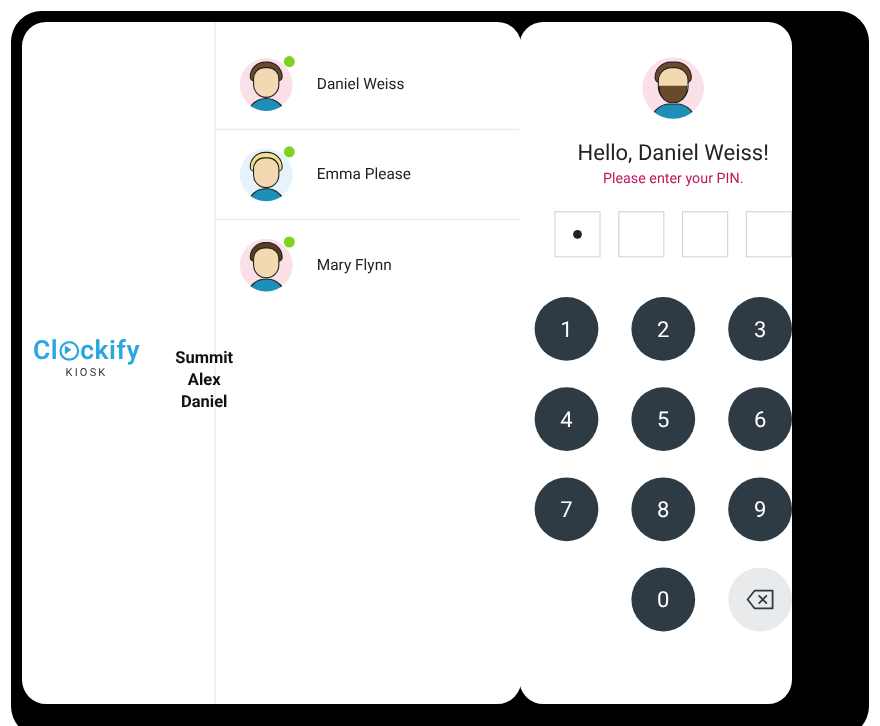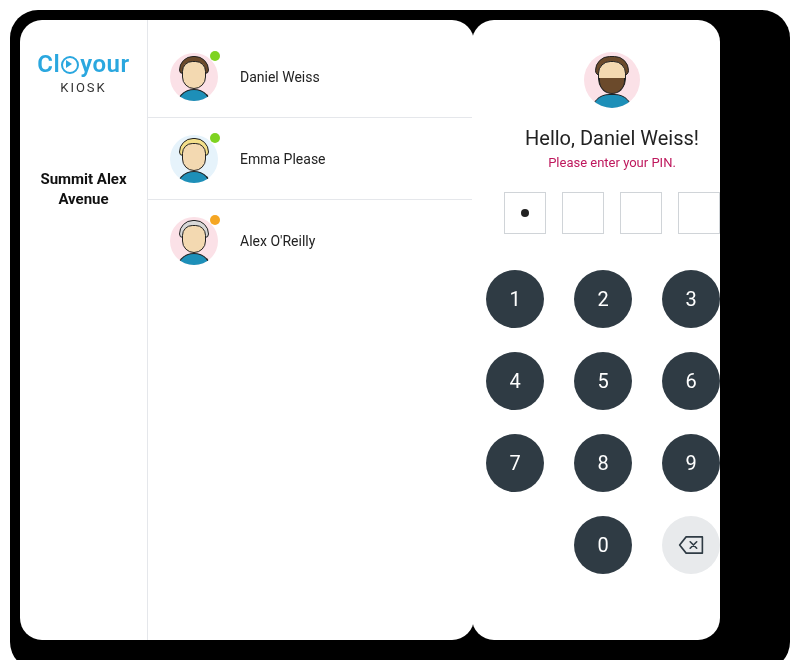--- a/index.html
+++ b/index.html
@@ -40,24 +40,24 @@
   .device-right {
     left: 472px;
     width: 248px;
     display: flex;
     flex-direction: column;
     align-items: flex-end;
   }
 
   
   .sidebar {
-    width: 128px;
+    width: 176px;
     padding: 30px 10px 0 10px;
     display: flex;
-    flex-direction: column;
+    flex-direction: row;
     align-items: center;
     border-right: 1px solid #e5e7eb;
     gap: 32px;
   }
   .logo {
     display: flex;
     flex-direction: column;
     align-items: center;
     margin-bottom: 42px;
   }
@@ -81,21 +81,21 @@
   .logo-word .clock-o::before {
     content: "";
     position: absolute;
     left: 3px; top: 2px;
     width: 0; height: 0;
     border-left: 6px solid #2aa7df;
     border-top: 4px solid transparent;
     border-bottom: 4px solid transparent;
   }
   .logo-sub {
-    font-size: 13px;
+    font-size: 10px;
     letter-spacing: 2px;
     color: #333;
     margin-top: 2px;
   }
   .datetime { text-align: center; margin-bottom: 42px; }
   .date-line { font-size: 13px; color: #333; margin-bottom: 4px; }
   .time-line { font-size: 22px; color: #111; font-weight: 500; }
   .location {
     text-align: center;
     font-size: 15px;
@@ -220,27 +220,27 @@
 
 <div class="stage">
   <div class="backplate"></div>
 
   <div class="device device-left">
     <aside class="sidebar">
       <div class="logo">
         <div class="logo-word">
           <span>Cl</span>
           <span class="clock-o"></span>
-          <span>your</span>
+          <span>ckify</span>
         </div>
         <div class="logo-sub">KIOSK</div>
       </div>
       <div class="location">
         <div>Summit Alex</div>
-        <div>Avenue</div>
+        <div>Daniel</div>
       </div>
     </aside>
 
     <div class="user-list" id="user-list">
         <div class="user-row">
           <div class="avatar-wrap">
             <div class="avatar" style="background: rgb(251, 225, 231);">
               <div class="face">
                 <div class="hair" style="left: 9px; top: 3px; width: 30px; height: 18px; border-radius: 14px 14px 4px 4px; background: rgb(107, 74, 43);"></div>
                 <div class="head"></div>
@@ -261,28 +261,28 @@
               </div>
             </div>
             <div class="status-dot" style="background: rgb(126, 211, 33);"></div>
           </div>
           <div class="user-name">Emma Please</div>
         </div>
         <div class="user-row">
           <div class="avatar-wrap">
             <div class="avatar" style="background: rgb(251, 225, 231);">
               <div class="face">
-                <div class="hair" style="left: 9px; top: 3px; width: 30px; height: 18px; border-radius: 14px 14px 4px 4px; background: rgb(216, 216, 216);"></div>
+                <div class="hair" style="left: 9px; top: 3px; width: 30px; height: 18px; border-radius: 14px 14px 4px 4px; background: rgb(91, 59, 30);"></div>
                 <div class="head"></div>
                 <div class="shoulders" style="background: rgb(29, 143, 184);"></div>
               </div>
             </div>
-            <div class="status-dot" style="background: rgb(245, 166, 35);"></div>
-          </div>
-          <div class="user-name">Alex O'Reilly</div>
+            <div class="status-dot" style="background: rgb(126, 211, 33);"></div>
+          </div>
+          <div class="user-name">Mary Flynn</div>
         </div>
       </div>
   </div>
 
   <div class="device device-right">
     <div class="pin-header">
       <div class="pin-avatar">
         <div class="avatar" id="pin-avatar-bg" style="background: rgb(251, 225, 231);">
           <div class="face">
             <div class="hair" id="pin-hair" style="left: 11px; top: 4px; width: 34px; height: 20px; border-radius: 16px 16px 6px 6px; background: rgb(107, 74, 43);"></div>

